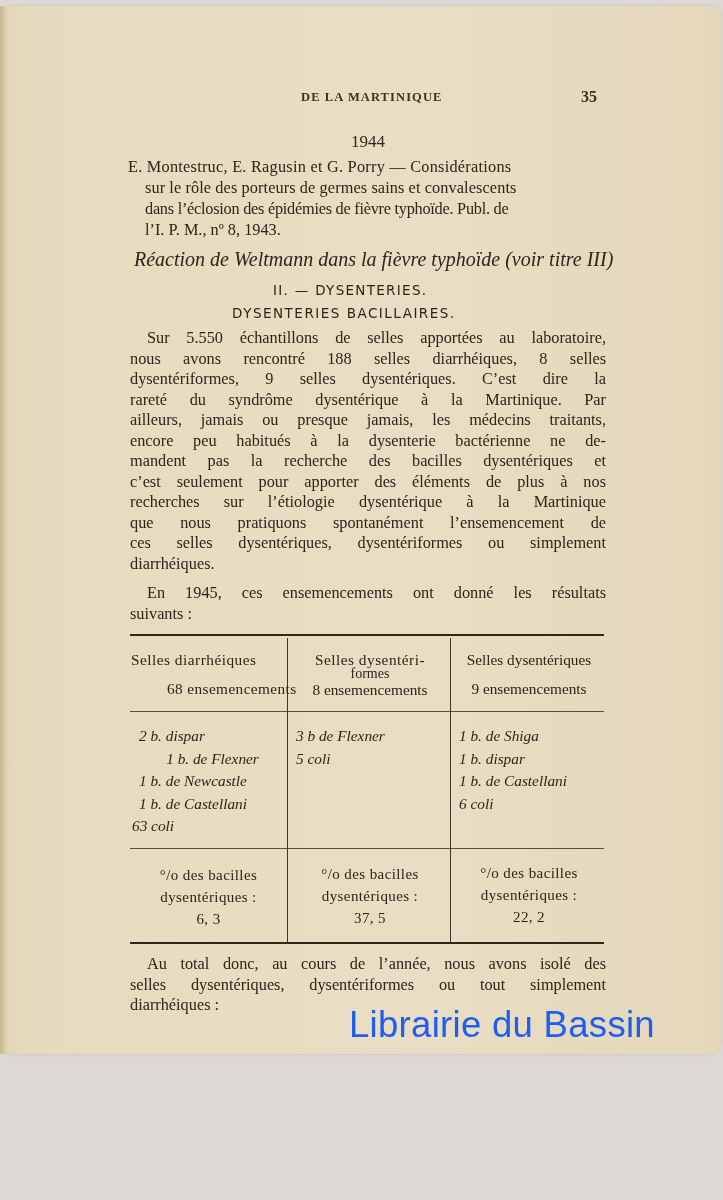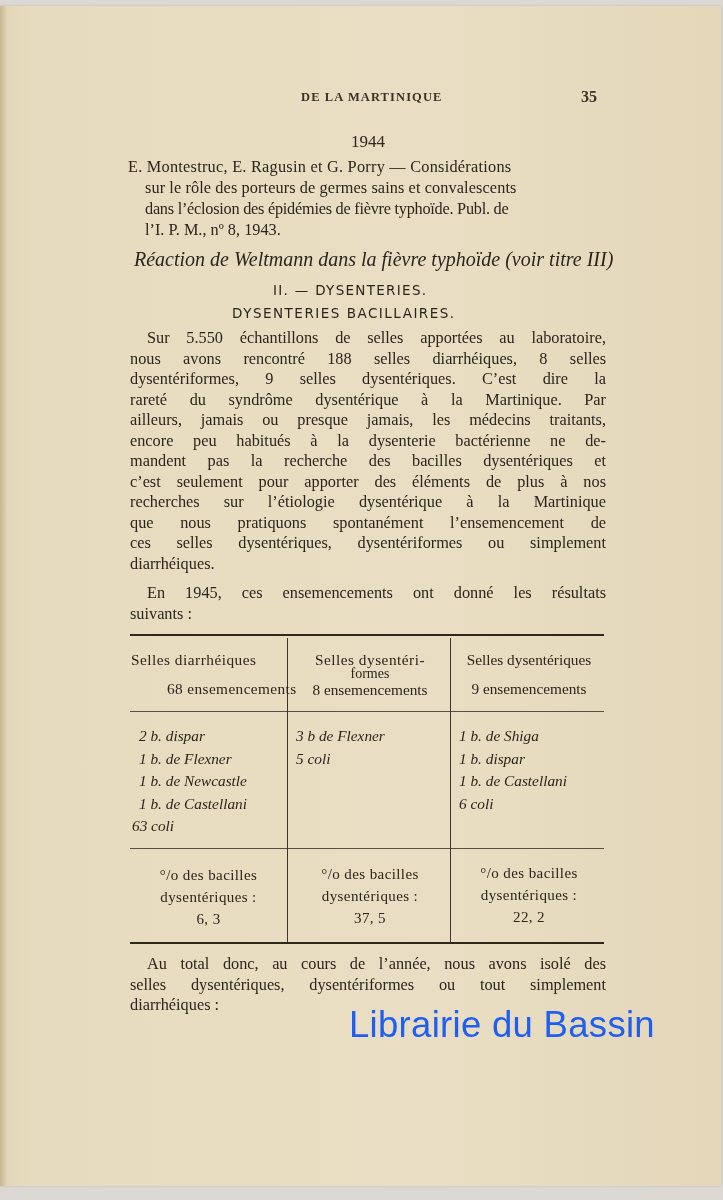--- a/index.html
+++ b/index.html
@@ -13,23 +13,24 @@
       position: relative;
       overflow: hidden;
       font-family: "Liberation Serif", "DejaVu Serif", serif;
       color: #2a241c;
     }
     .page {
       position: absolute;
       left: 0;
       top: 6px;
       width: 721px;
-      height: 1180px;
+      height: 1048px;
       background: linear-gradient(90deg, #d8c9a6 0px, #e3d6b8 8px, #e7dbbf 30px, #e9dec3 60%, #e4d7ba 100%);
       box-shadow: 0 0 3px rgba(0,0,0,0.12);
+      border-radius: 10px;
     }
     .page::before {
       content: "";
       position: absolute;
       left: 0; top: 0; bottom: 0;
       width: 6px;
       background: linear-gradient(90deg, #c8b891, #dccfae);
     }
     .abs { position: absolute; white-space: nowrap; }
 
@@ -207,21 +208,21 @@
       <span class="line small-line">formes</span>
       <span class="line" style="margin-top:1px;">8 ensemencements</span>
     </div>
     <div class="cell center" style="left:322px; top:17px; width:154px;">
       <span class="line">Selles dysentériques</span>
       <span class="line" style="margin-top:12px;">9 ensemencements</span>
     </div>
 
     <div class="cell italic" style="left:2px; top:91px; width:154px;">
       <span class="line" style="padding-left:7px;">2 b. dispar</span>
-      <span class="line" style="padding-left:7px;">1 b. de Flexner</span>
+      <span class="line" style="padding-left:7px;text-align:center;">1 b. de Flexner</span>
       <span class="line" style="padding-left:7px;">1 b. de Newcastle</span>
       <span class="line" style="padding-left:7px;">1 b. de Castellani</span>
       <span class="line">63 coli</span>
     </div>
     <div class="cell italic" style="left:166px; top:91px; width:150px;">
       <span class="line">3 b de Flexner</span>
       <span class="line">5 coli</span>
     </div>
     <div class="cell italic" style="left:329px; top:91px; width:150px;">
       <span class="line">1 b. de Shiga</span>

